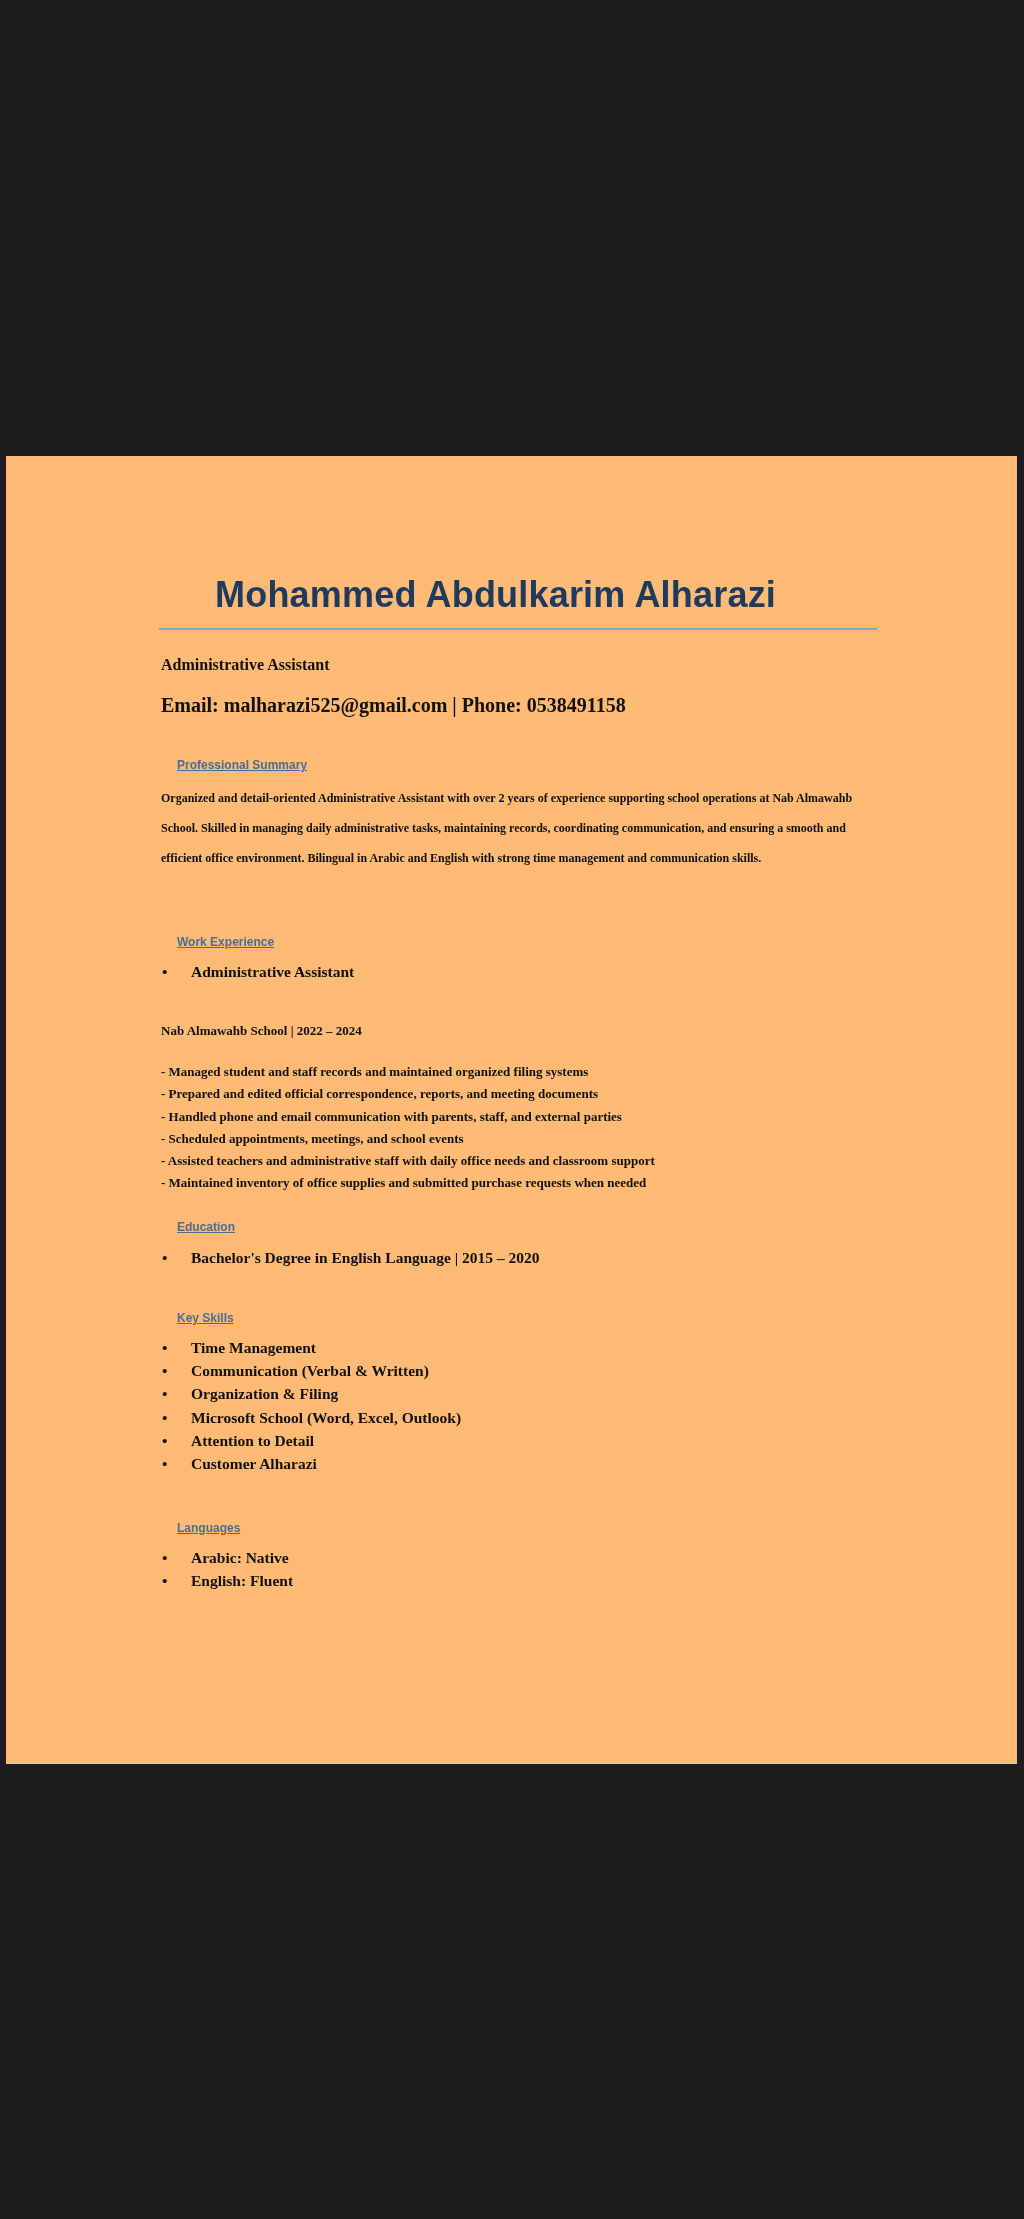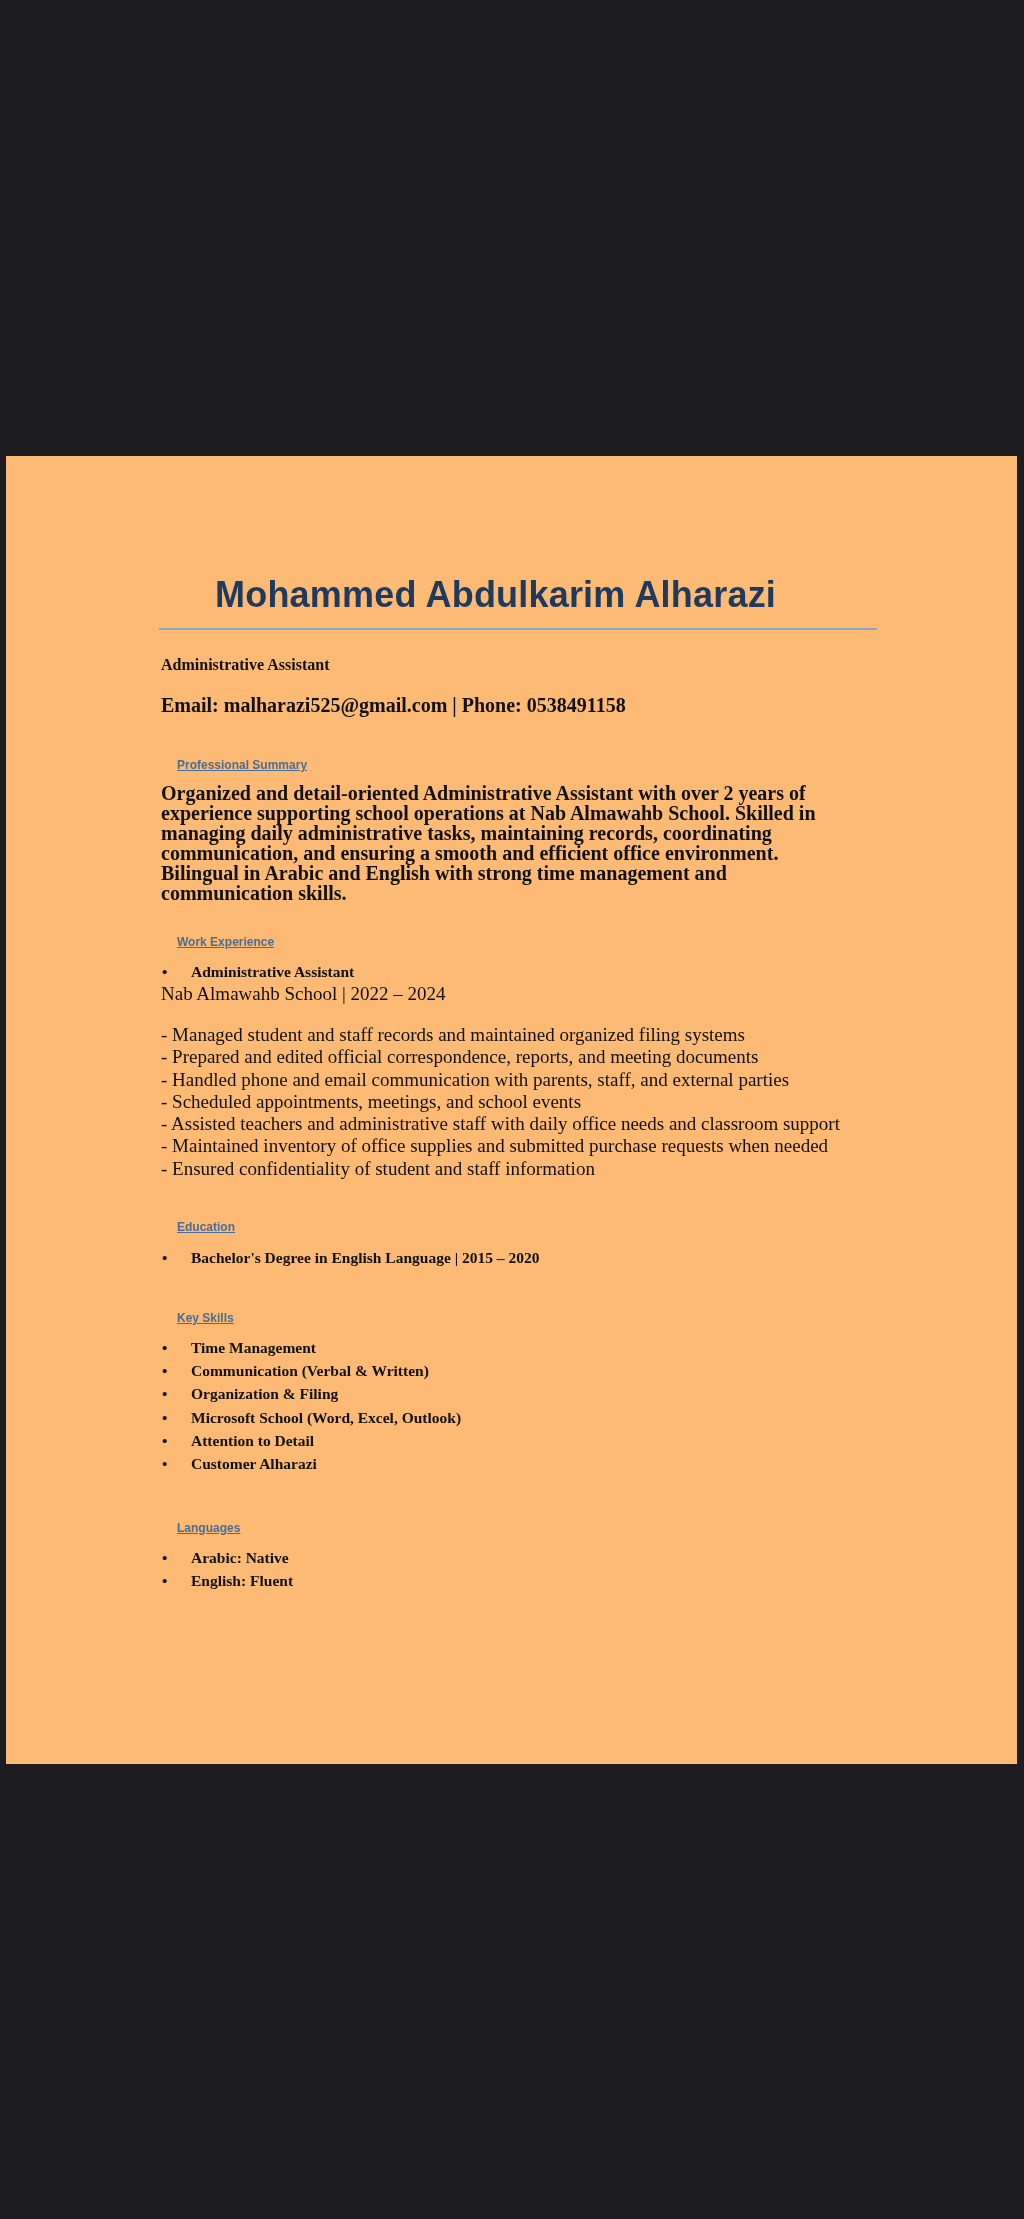--- a/index.html
+++ b/index.html
@@ -71,30 +71,31 @@
       font-size: 12px;
       color: #4a6d96;
       white-space: nowrap;
       text-decoration: underline;
     }
     .para {
       position: absolute;
       left: 6px;
       width: 700px;
       font-weight: bold;
-      font-size: 20px;
-      line-height: 20px;
+      font-size: 12px;
+      line-height: 30px;
     }
     .lines {
       position: absolute;
       left: 6px;
-      font-weight: normal;
-      font-size: 19px;
+      font-weight: bold;
+      font-size: 13px;
       line-height: 22.3px;
       white-space: nowrap;
+      margin-top: 37px;
     }
     .lines div { height: 22.3px; }
     .bullets {
       position: absolute;
       left: 6px;
       list-style: none;
       margin: 0;
       padding: 0;
       font-weight: bold;
       font-size: 15.5px;
@@ -132,21 +133,20 @@
     <div class="lines" style="top:527px">
       <div>Nab Almawahb School | 2022 – 2024</div>
     </div>
     <div class="lines" style="top:568px">
       <div>- Managed student and staff records and maintained organized filing systems</div>
       <div>- Prepared and edited official correspondence, reports, and meeting documents</div>
       <div>- Handled phone and email communication with parents, staff, and external parties</div>
       <div>- Scheduled appointments, meetings, and school events</div>
       <div>- Assisted teachers and administrative staff with daily office needs and classroom support</div>
       <div>- Maintained inventory of office supplies and submitted purchase requests when needed</div>
-      <div>- Ensured confidentiality of student and staff information</div>
     </div>
 
     <div class="section-heading" style="top:764px">Education</div>
     <ul class="bullets" style="top:790px">
       <li>
         <span class="dot">•</span>
         <span>Bachelor's Degree in English Language |  2015 – 2020</span>
       </li>
     </ul>
 

